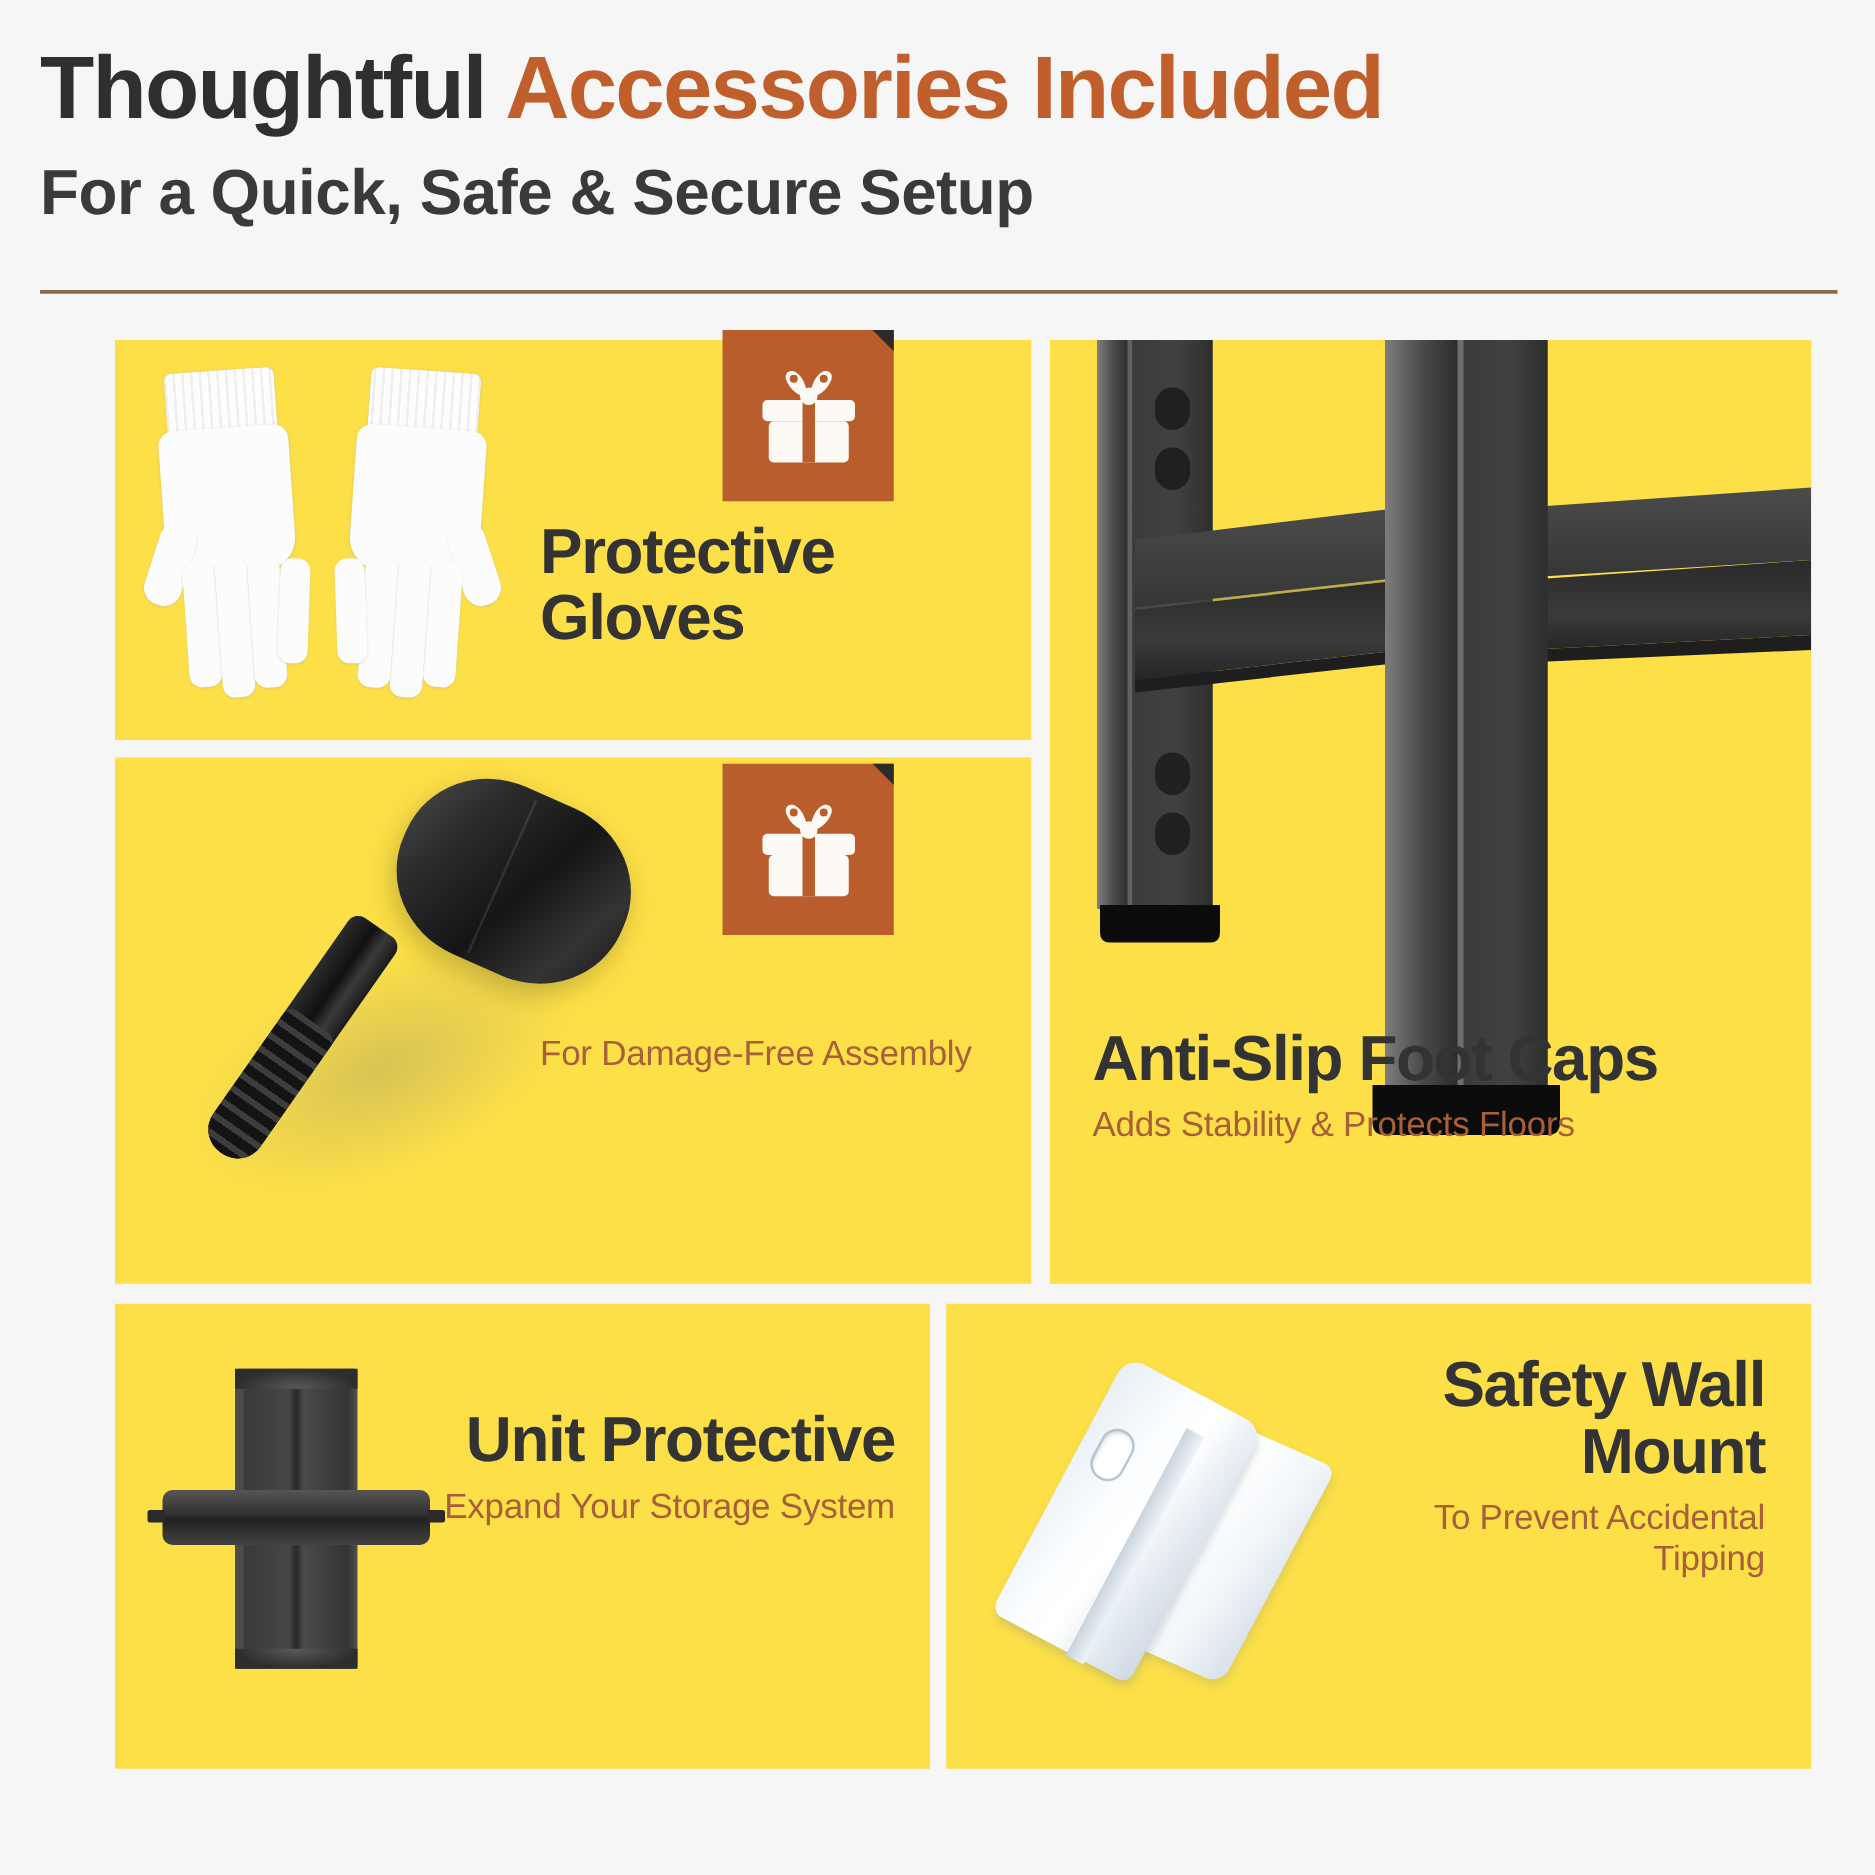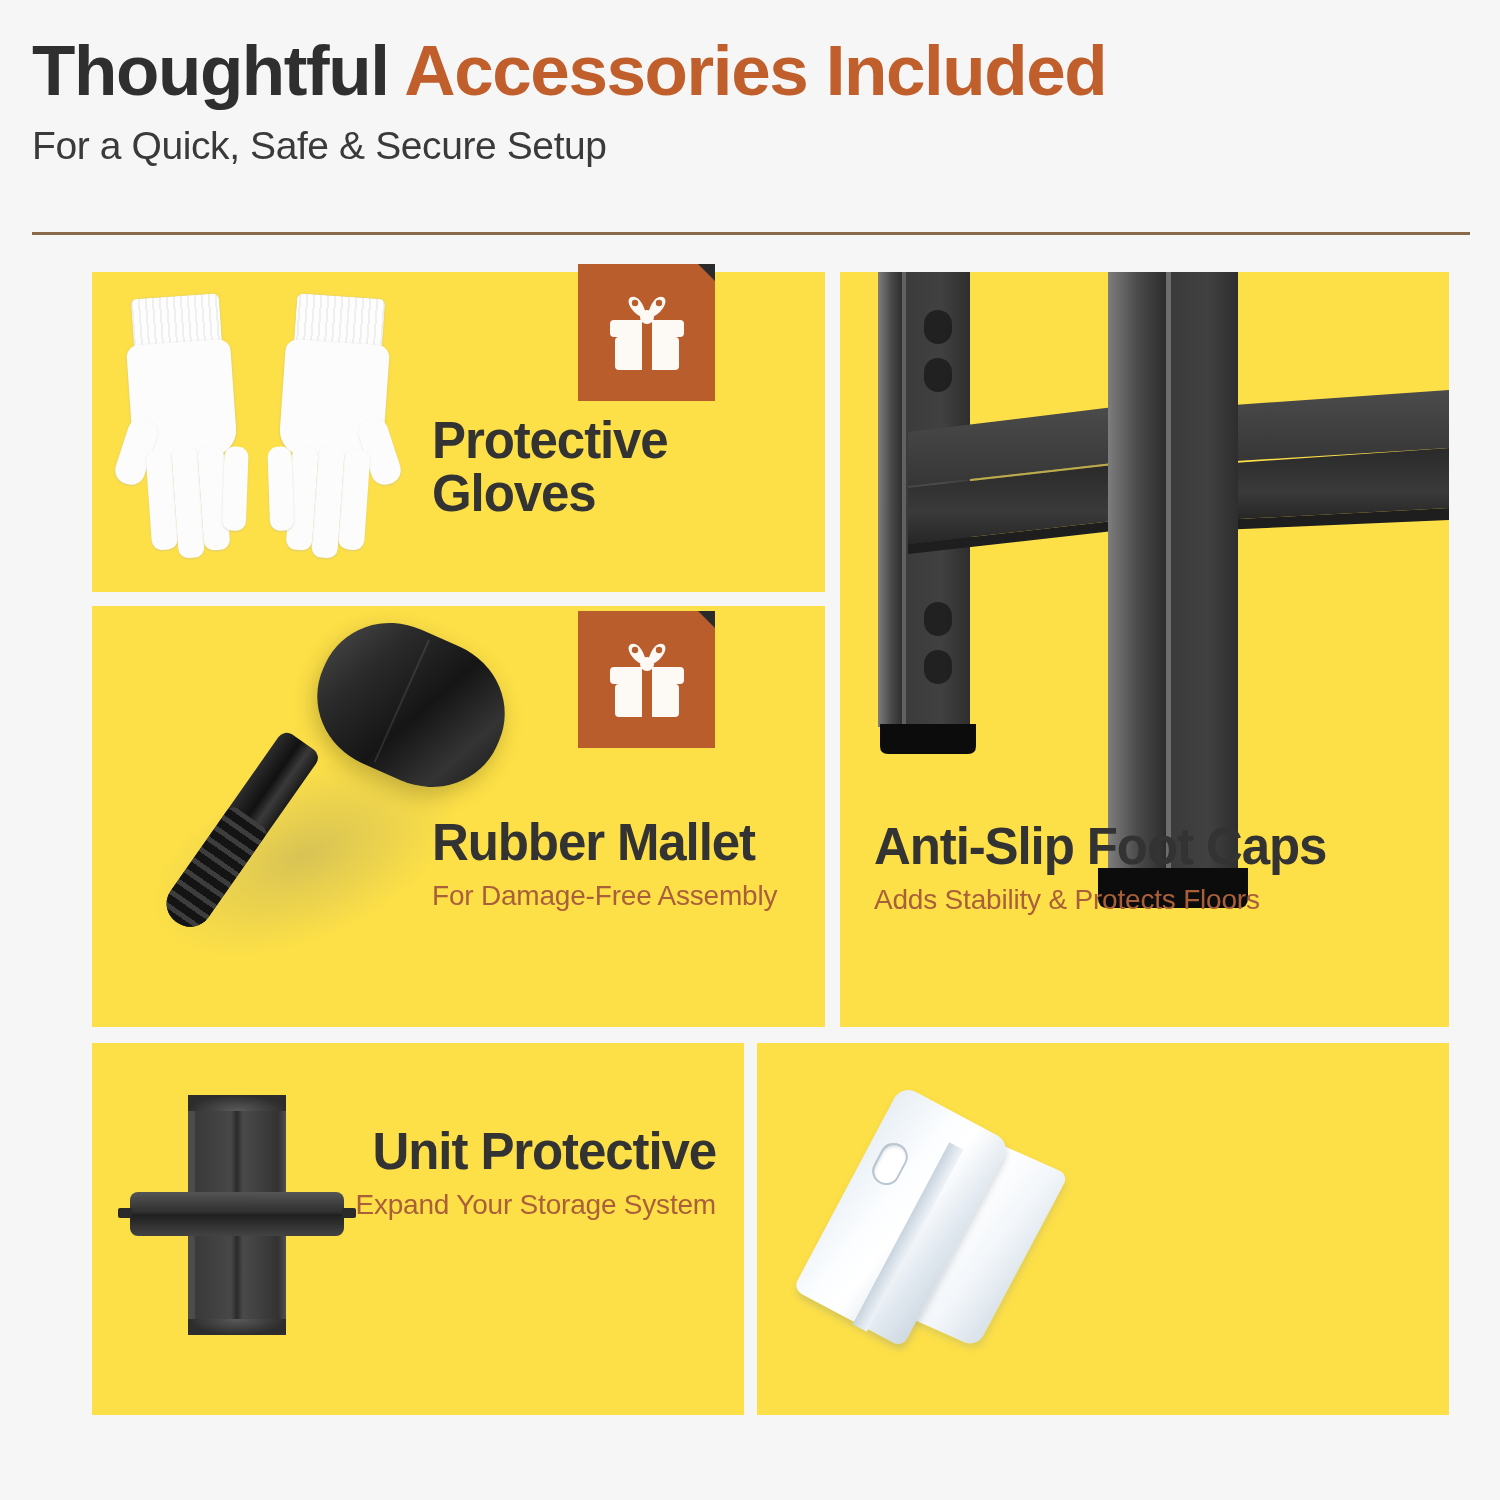--- a/index.html
+++ b/index.html
@@ -27,22 +27,22 @@
     font-weight: 700;
     letter-spacing: -1.4px;
     line-height: 1.04;
     color: #2f2f2f;
     white-space: nowrap;
   }
   .title .accent { color: #c05f2c; }
 
   .subtitle {
     margin-top: 16px;
-    font-size: 39px;
-    font-weight: 400;
+    font-size: 51px;
+    font-weight: 700;
     letter-spacing: -0.4px;
     color: #3a3a3a;
   }
 
   .divider {
     position: absolute;
     left: 32px; top: 232px;
     width: 1438px; height: 3px;
     background: #8a6a4a;
   }
@@ -355,21 +355,20 @@
 
     <div class="mallet" style="left:28px; top:14px;">
       <div class="shadow"></div>
       <div class="handle">
         <div class="grip"></div>
       </div>
       <div class="head"></div>
     </div>
 
     <div class="txt" style="left:340px; top:210px; width:375px;">
-      <div class="name">Rubber Mallet</div>
       <div class="tag">For Damage-Free Assembly</div>
     </div>
   </div>
 
   <div class="gift-badge" style="left:578px; top:611px;">
     <span class="fold"></span>
     <svg width="86" height="78" viewBox="0 0 86 78">
       <rect x="6" y="26" width="74" height="17" rx="4" fill="#fdfaf6"></rect>
       <rect x="11" y="43" width="64" height="33" rx="4" fill="#fdfaf6"></rect>
       <rect x="38" y="26" width="10" height="50" fill="#b95d2c"></rect>
@@ -398,15 +397,19 @@
 
   <div class="card" style="left:757px; top:1043px; width:692px; height:372px;">
 
     <div class="mount" style="left:43px; top:47px;">
       <div class="plate2"></div>
       <div class="plate"></div>
       <div class="bend"></div>
       <div class="slot"></div>
     </div>
 
+    <div class="txt right-al" style="left:320px; top:38px; width:335px;">
+      <div class="name">Safety Wall Mount</div>
+      <div class="tag">To Prevent Accidental Tipping</div>
+    </div>
   </div>
 
 </div>
 
 </body></html>

